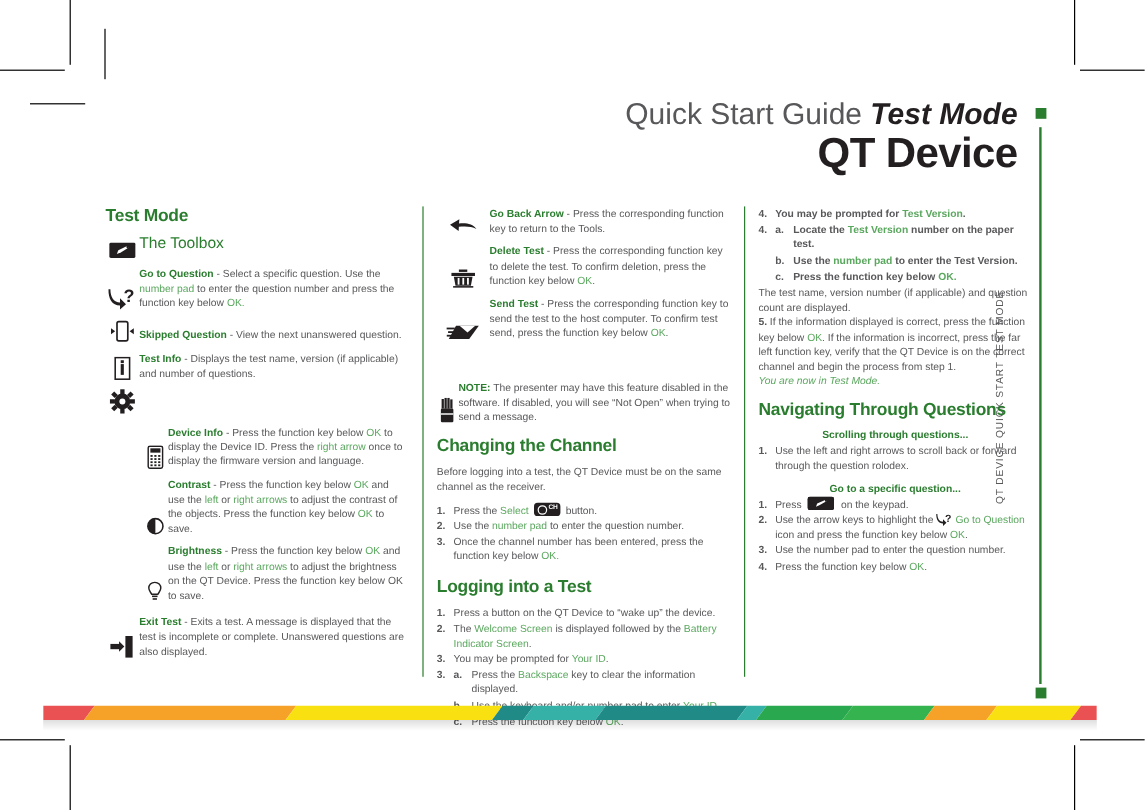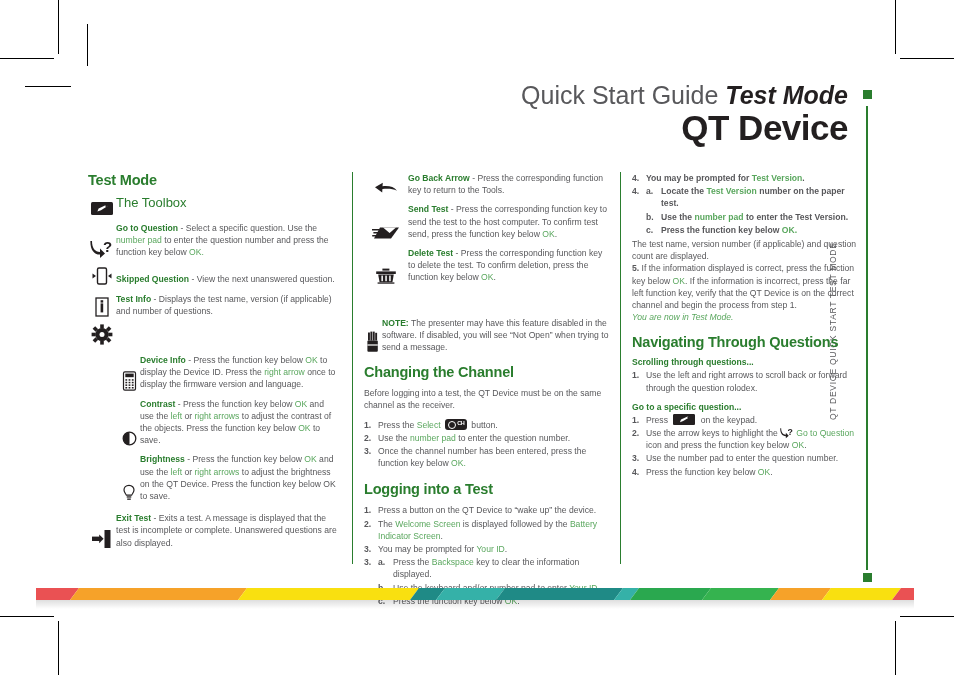--- a/index.html
+++ b/index.html
@@ -98,20 +98,21 @@
     font-size: 13px;
     color: #2a7d2e;
     font-weight: normal;
     margin: 0 0 5px 0;
   }
   .mini-head {
     font-size: 8.6px;
     color: #2a7d2e;
     font-weight: bold;
     margin: 6px 0 2px 0;
+    text-align: center;
   }
   p, li, .txt {
     font-size: 8.6px;
     line-height: 1.42;
     margin: 0;
     color: #58585b;
   }
   .g { color: #5aa75e; }
   .ital-g { color: #5aa75e; font-style: italic; }
   b.lbl { color: #2a7d2e; font-weight: bold; }
@@ -388,49 +389,49 @@
         <path d="M1 5.3 L8.8 0.8 L8.5 4.2 C15 3.6 20 4.6 23 8.8 C18.8 6.6 14 6.4 8.4 7.0 L8.2 10.6 Z" fill="#231f20"></path>
       </svg>
     </div>
     <div class="ibody txt">
       <b class="lbl">Go Back Arrow</b><span><span>  -  Press the corresponding function key to return to the Tools.</span></span>
     </div>
   </div>
 
   <div class="irow mid">
     <div class="ibox">
-      <svg class="ic" width="28" height="14" viewBox="0 0 28 14">
-        <path d="M8 1.5 L27 1.5 L19 12.5 L2 12.5 Z" fill="#231f20"></path>
-        <path d="M11 1.5 L17.6 7.0 L24 1.5 Z" fill="#ffffff"></path>
-        <rect x="0" y="3.0" width="7" height="1.5" fill="#231f20"></rect>
-        <rect x="1.4" y="6.0" width="6" height="1.5" fill="#231f20"></rect>
-        <rect x="0.2" y="9.0" width="4.6" height="1.5" fill="#231f20"></rect>
-      </svg>
-    </div>
-    <div class="ibody txt">
-      <b class="lbl">Send Test</b><span><span> -  Press the corresponding function key to send the test to the host computer. To confirm test send, press the function key below </span><span class="g">OK</span><span>.</span></span>
-    </div>
-  </div>
-
-  <div class="irow mid">
-    <div class="ibox">
       <svg class="ic" width="22" height="16" viewBox="0 0 22 16">
         <rect x="1.2" y="3.4" width="19.6" height="2.6" fill="#231f20"></rect>
         <rect x="7.4" y="0.6" width="7" height="2.0" fill="#231f20"></rect>
         <path d="M3.2 6.6 L18.8 6.6 L17.4 14.2 L4.6 14.2 Z" fill="#231f20"></path>
         <g fill="#fff">
           <rect x="6.4" y="7.6" width="1.5" height="5.6"></rect>
           <rect x="10.3" y="7.6" width="1.5" height="5.6"></rect>
           <rect x="14.2" y="7.6" width="1.5" height="5.6"></rect>
         </g>
         <rect x="2.6" y="14.4" width="16.8" height="1.3" fill="#231f20"></rect>
       </svg>
     </div>
     <div class="ibody txt">
       <b class="lbl">Delete Test</b><span><span>  -  Press the corresponding function key to delete the test. To confirm deletion, press the function key below </span><span class="g">OK</span><span>.</span></span>
+    </div>
+  </div>
+
+  <div class="irow mid">
+    <div class="ibox">
+      <svg class="ic" width="28" height="14" viewBox="0 0 28 14">
+        <path d="M8 1.5 L27 1.5 L19 12.5 L2 12.5 Z" fill="#231f20"></path>
+        <path d="M11 1.5 L17.6 7.0 L24 1.5 Z" fill="#ffffff"></path>
+        <rect x="0" y="3.0" width="7" height="1.5" fill="#231f20"></rect>
+        <rect x="1.4" y="6.0" width="6" height="1.5" fill="#231f20"></rect>
+        <rect x="0.2" y="9.0" width="4.6" height="1.5" fill="#231f20"></rect>
+      </svg>
+    </div>
+    <div class="ibody txt">
+      <b class="lbl">Send Test</b><span><span> -  Press the corresponding function key to send the test to the host computer. To confirm test send, press the function key below </span><span class="g">OK</span><span>.</span></span>
     </div>
   </div>
 
   <div class="irow mid2" style="margin-top:9px;">
     <div class="ibox">
       <svg class="ic" width="16" height="22" viewBox="0 0 16 22">
         <g fill="#231f20">
           <rect x="3.0" y="1.5" width="1.9" height="8"></rect>
           <rect x="5.4" y="0.6" width="1.9" height="9"></rect>
           <rect x="7.8" y="0.6" width="1.9" height="9"></rect>

